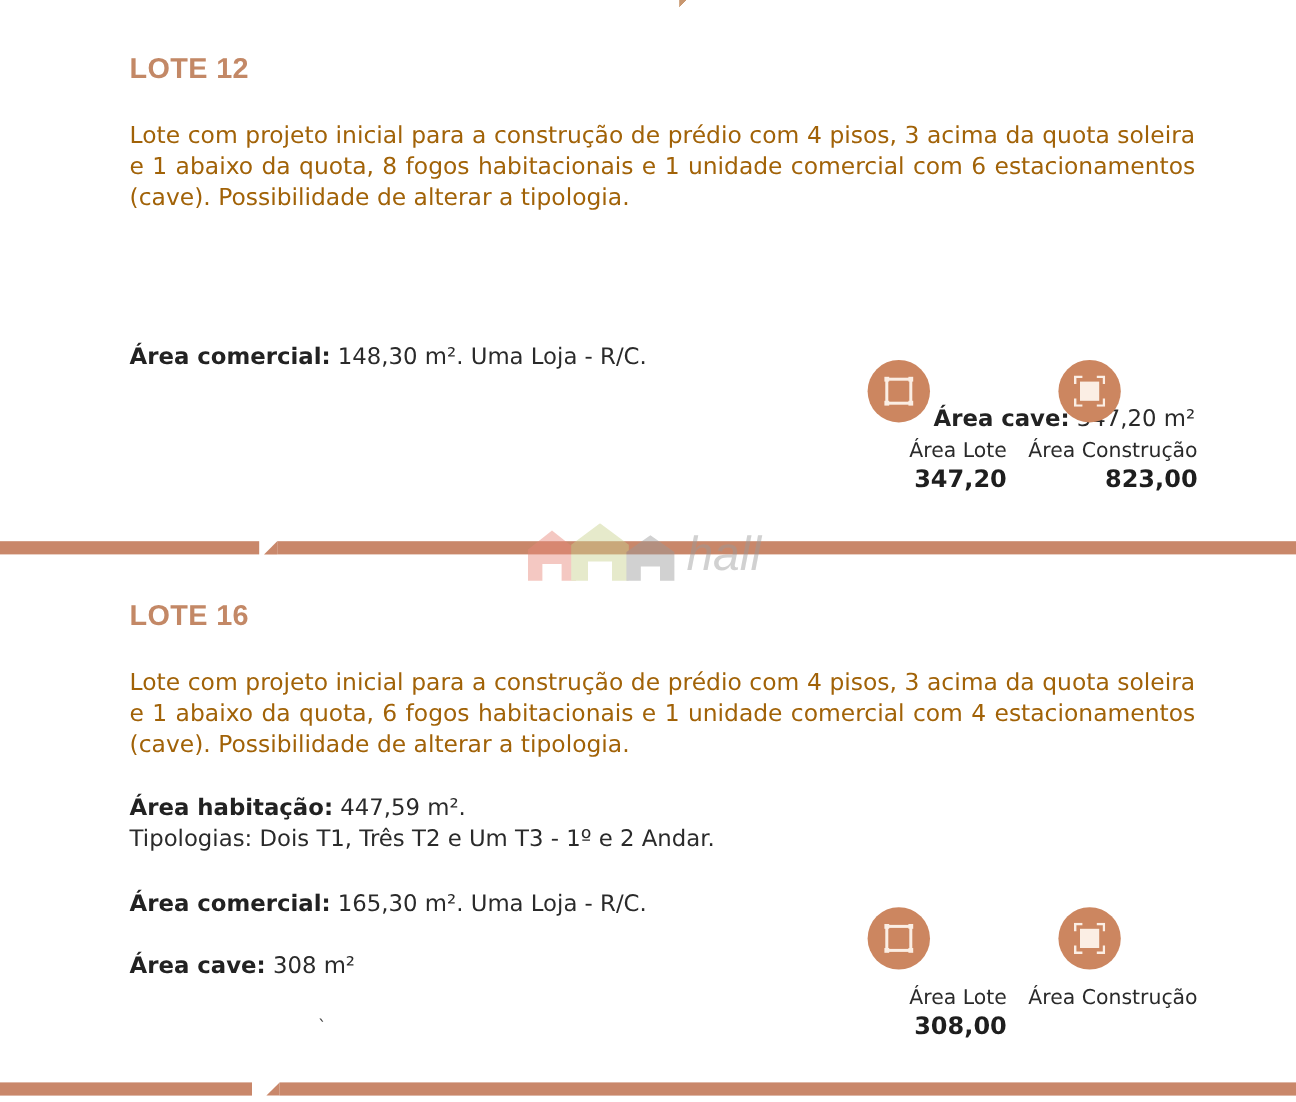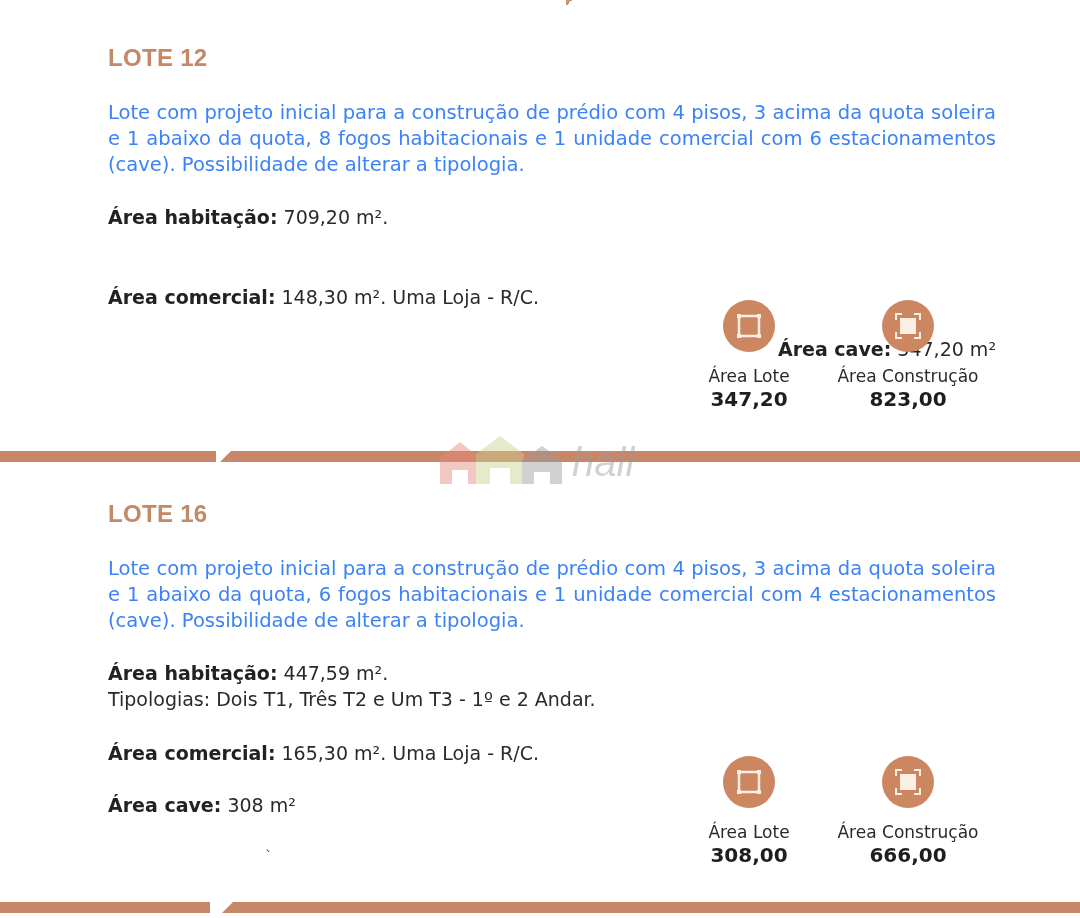--- a/index.html
+++ b/index.html
@@ -3,24 +3,24 @@
 <meta charset="utf-8">
 <style>
   html, body { margin:0; padding:0; background:#ffffff; }
   body { width:1080px; height:918px; position:relative; overflow:hidden;
          font-family:"DejaVu Sans","Liberation Sans",sans-serif; color:#2a2a2a; }
   .mark-top { position:absolute; left:566px; top:0; width:6px; height:6px;
               background:linear-gradient(135deg,#c8976f 50%,transparent 50%); }
   .lote { position:absolute; left:108px; width:888px; }
   .lote-title { font-family:"Liberation Sans",sans-serif; font-weight:700; font-size:24px;
                 color:#c38866; letter-spacing:0.3px; margin:0; }
-  .desc { font-size:19.5px; line-height:26px; text-align:justify; margin:0; color:#3b82f6; }
+  .desc { font-size:19.5px; line-height:26px; text-align:justify; margin:0; color:#a16207; }
   .p { font-size:19px; line-height:26px; margin:0; color:#2a2a2a; }
   .p b { font-weight:700; color:#222; }
-  .stat { position:absolute; text-align:center; width:180px; }
+  .stat { position:absolute; text-align:right; width:180px; }
   .icon-circle { width:52px; height:52px; border-radius:50%; background:#cc8660;
                  margin:0 auto; position:relative; }
   .icon-circle svg { position:absolute; left:13px; top:13px; }
   .stat-label { font-size:17px; margin-top:14px; color:#2a2a2a; line-height:20px; }
   .stat-value { font-size:20px; font-weight:700; color:#1e1e1e; line-height:26px; }
   .divider { position:absolute; left:0; width:1080px; height:11px; }
   .divider .seg1 { position:absolute; left:0; top:0; height:11px; background:#c9876a; }
   .divider .seg2 { position:absolute; top:0; height:11px; right:0; background:#c9876a; }
   .divider .notch { position:absolute; top:0; width:0; height:0;
                     border-bottom:11px solid #c9876a; border-left:11px solid transparent; }
@@ -35,21 +35,20 @@
 <div class="mark-top"></div>
 
 <section>
   <div class="lote" style="top:44px;">
     <h2 class="lote-title">LOTE 12</h2>
   </div>
   <div class="lote" style="top:100px;">
     <p class="desc">Lote com projeto inicial para a construção de prédio com 4 pisos, 3 acima da quota soleira e 1 abaixo da quota, 8 fogos habitacionais e 1 unidade comercial com 6 estacionamentos (cave). Possibilidade de alterar a tipologia.</p>
   </div>
   <div class="lote" style="top:204px;">
-    <p class="p"><b>Área habitação:</b><span> 709,20 m².</span></p>
   </div>
   <div class="lote" style="top:284px;">
     <p class="p"><b>Área comercial:</b><span> 148,30 m². Uma Loja - R/C.</span></p>
   </div>
   <div class="lote" style="top:336px;text-align:right;">
     <p class="p"><b>Área cave:</b><span> 347,20 m²</span></p>
   </div>
 
   <div class="stat" style="left:659px; top:300px;">
     <div class="icon-circle">
@@ -123,21 +122,20 @@
     <div class="stat-value">308,00</div>
   </div>
   <div class="stat" style="left:818px; top:756px;">
     <div class="icon-circle">
       <svg width="26" height="26" viewBox="0 0 26 26">
         <rect x="5" y="5" width="16" height="16" fill="#fbeee4"></rect>
         <path d="M1 7 V1 H7 M19 1 H25 V7 M25 19 V25 H19 M7 25 H1 V19" fill="none" stroke="#fbeee4" stroke-width="2"></path>
       </svg>
     </div>
     <div class="stat-label">Área Construção</div>
-    <div class="stat-value">666,00</div>
   </div>
 
   <span class="tick">`</span>
 </section>
 
 <div class="divider" style="top:902px;">
   <div class="seg1" style="width:210px;"></div>
   <div class="notch" style="left:222px;"></div>
   <div class="seg2" style="left:233px;"></div>
 </div>

